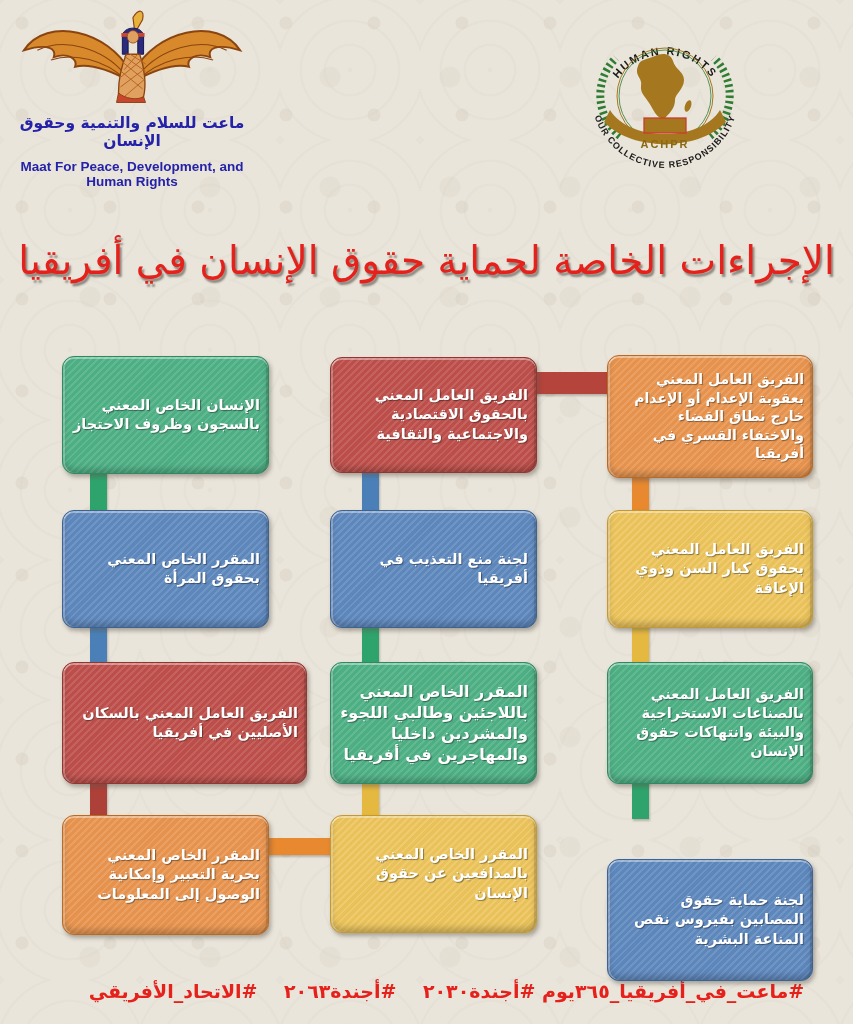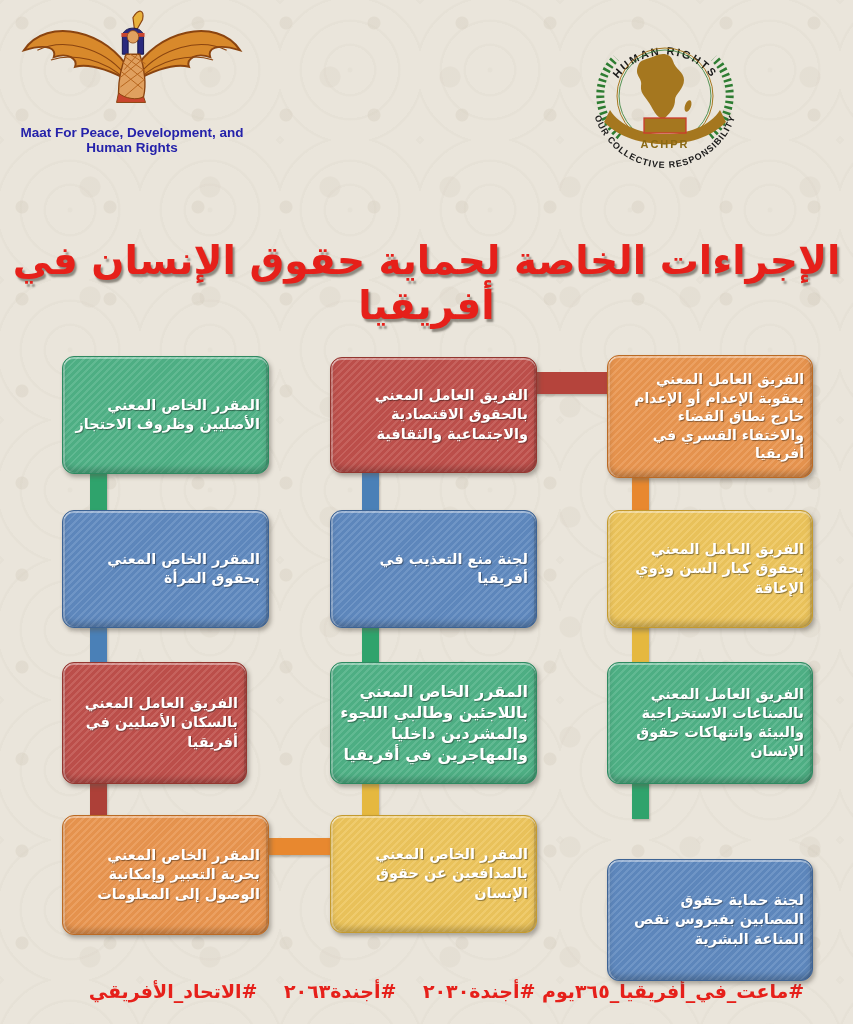--- a/index.html
+++ b/index.html
@@ -19,21 +19,21 @@
   }
   
   .maat-logo{position:absolute;left:8px;top:4px;width:248px;text-align:center;}
   .maat-logo svg{display:block;margin:0 auto;}
   .maat-ar{direction:rtl;color:#2522aa;font-weight:bold;font-size:15.5px;font-family:"DejaVu Sans",sans-serif;margin-top:-2px;}
   .maat-en{color:#2522aa;font-weight:bold;font-size:13.5px;font-family:Liberation Sans, sans-serif;margin-top:9px;}
   .achpr-logo{position:absolute;left:580px;top:14px;width:170px;height:165px;}
   
   .main-title{
     position:absolute;left:0;top:212px;width:853px;text-align:center;direction:rtl;
-    color:#e6201a;font-weight:bold;font-size:39px;font-family:"DejaVu Sans",sans-serif;
+    color:#e6201a;font-weight:normal;font-size:39px;font-family:"DejaVu Sans",sans-serif;
     text-shadow:2px 3px 2px rgba(125,120,110,.85);
   }
   
   .fbox{
     position:absolute;border-radius:12px;display:flex;align-items:center;justify-content:center;
     direction:rtl;text-align:right;color:#fff;font-weight:bold;font-size:14.5px;line-height:1.32;
     font-family:"DejaVu Sans",sans-serif;padding:4px 8px;box-sizing:border-box;
     text-shadow:1px 1px 1px rgba(0,0,0,.4);
     box-shadow:inset 0 2px 0 rgba(255,255,255,.40),inset 2px 0 0 rgba(255,255,255,.28),
                inset -2px 0 0 rgba(0,0,0,.10),inset 0 -4px 6px rgba(0,0,0,.22),
@@ -76,20 +76,21 @@
 
     <path d="M110 34 C 110 22, 132 22, 132 34 L 132 52 L 126 52 L 126 38 L 116 38 L 116 52 L 110 52 Z" fill="#2a2a7e" stroke="#14144a" stroke-width="1"></path>
     <rect x="109" y="30" width="24" height="4" fill="#c9452e"></rect>
 
     <ellipse cx="121" cy="34" rx="6" ry="6.5" fill="#e0a05f" stroke="#8a4410" stroke-width="0.8"></ellipse>
 
     <path d="M114 52 L128 52 C 133 66, 135 84, 132 96 C 124 102, 106 100, 106 92 C 106 78, 110 62, 114 52 Z" fill="#e0a05f" stroke="#8a4410" stroke-width="1.4"></path>
     <path d="M110 60 L132 78 M109 70 L131 88 M112 54 L134 70 M118 52 L134 62 M126 52 L112 68 M130 58 L108 76 M132 68 L108 86 M133 78 L112 96" stroke="#b5651d" stroke-width="1" fill="none"></path>
     <path d="M106 92 C 112 98, 126 100, 132 96 L 134 102 L 104 102 Z" fill="#c9452e" stroke="#8a4410" stroke-width="1"></path>
   </svg>
+  <div class="maat-ar">ماعت للسلام والتنمية وحقوق الإنسان</div>
   <div class="maat-en">Maat For Peace, Development, and Human Rights</div>
 </div>
 
 <div class="achpr-logo">
   <svg width="170" height="165" viewBox="0 0 170 165">
     <defs>
       <path id="arcTop" d="M 28,88 A 58,58 0 0 1 142,88"></path>
       <path id="arcBottom" d="M 12,92 A 74,74 0 0 0 158,92"></path>
     </defs>
     <text font-size="11" font-weight="bold" fill="#1a1a1a" letter-spacing="2" font-family="Liberation Sans, sans-serif">
@@ -127,40 +128,40 @@
 <div class="conn k-darkred" style="left:90px;top:778px;width:17px;height:41px;"></div>
 <div class="conn k-orange" style="left:260px;top:838px;width:80px;height:17px;"></div>
 
 <div class="fbox c-orange" style="left:607px;top:355px;width:206px;height:123px;font-size:14px;">
     <span>الفريق العامل المعني بعقوبة الإعدام أو الإعدام خارج نطاق القضاء والاختفاء القسري في أفريقيا</span>
   </div>
 <div class="fbox c-red" style="left:330px;top:357px;width:207px;height:116px;">
     <span>الفريق العامل المعني بالحقوق الاقتصادية والاجتماعية والثقافية</span>
   </div>
 <div class="fbox c-green" style="left:62px;top:356px;width:207px;height:118px;">
-    <span>المقرر الخاص المعني الأصليين وظروف الاحتجاز</span>
+    <span>الإنسان الخاص المعني بالسجون وظروف الاحتجاز</span>
   </div>
 
 <div class="fbox c-yellow" style="left:607px;top:510px;width:206px;height:118px;">
     <span>الفريق العامل المعني بحقوق كبار السن وذوي الإعاقة</span>
   </div>
 <div class="fbox c-blue" style="left:330px;top:510px;width:207px;height:118px;padding-left:32px;">
     <span>لجنة منع التعذيب في أفريقيا</span>
   </div>
 <div class="fbox c-blue" style="left:62px;top:510px;width:207px;height:118px;">
     <span>المقرر الخاص المعني بحقوق المرأة</span>
   </div>
 
 <div class="fbox c-green" style="left:607px;top:662px;width:206px;height:122px;">
     <span>الفريق العامل المعني بالصناعات الاستخراجية والبيئة وانتهاكات حقوق الإنسان</span>
   </div>
 <div class="fbox c-green" style="left:330px;top:662px;width:207px;height:122px;font-size:16px;">
     <span>المقرر الخاص المعني باللاجئين وطالبي اللجوء والمشردين داخليا والمهاجرين في أفريقيا</span>
   </div>
-<div class="fbox c-red" style="left:62px;top:662px;width:185px;height:122px;">
+<div class="fbox c-red" style="left:62px;top:662px;width:245px;height:122px;">
     <span>الفريق العامل المعني بالسكان الأصليين في أفريقيا</span>
   </div>
 
 <div class="fbox c-blue" style="left:607px;top:815px;width:206px;height:122px;margin-top:44px;">
     <span>لجنة حماية حقوق المصابين بفيروس نقص المناعة البشرية</span>
   </div>
 <div class="fbox c-yellow" style="left:330px;top:815px;width:207px;height:118px;">
     <span>المقرر الخاص المعني بالمدافعين عن حقوق الإنسان</span>
   </div>
 <div class="fbox c-orange" style="left:62px;top:815px;width:207px;height:120px;">

